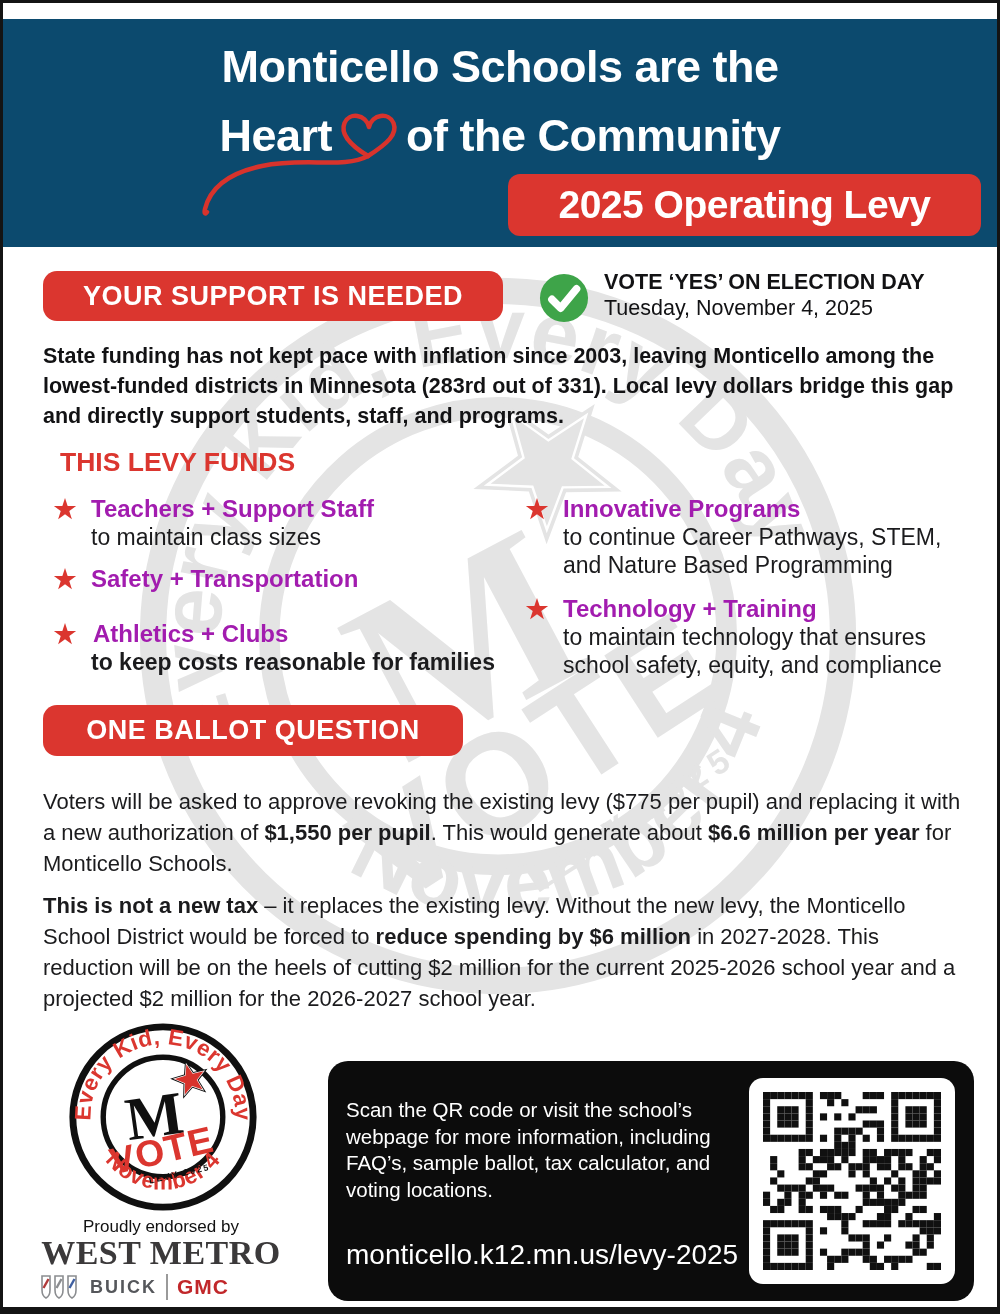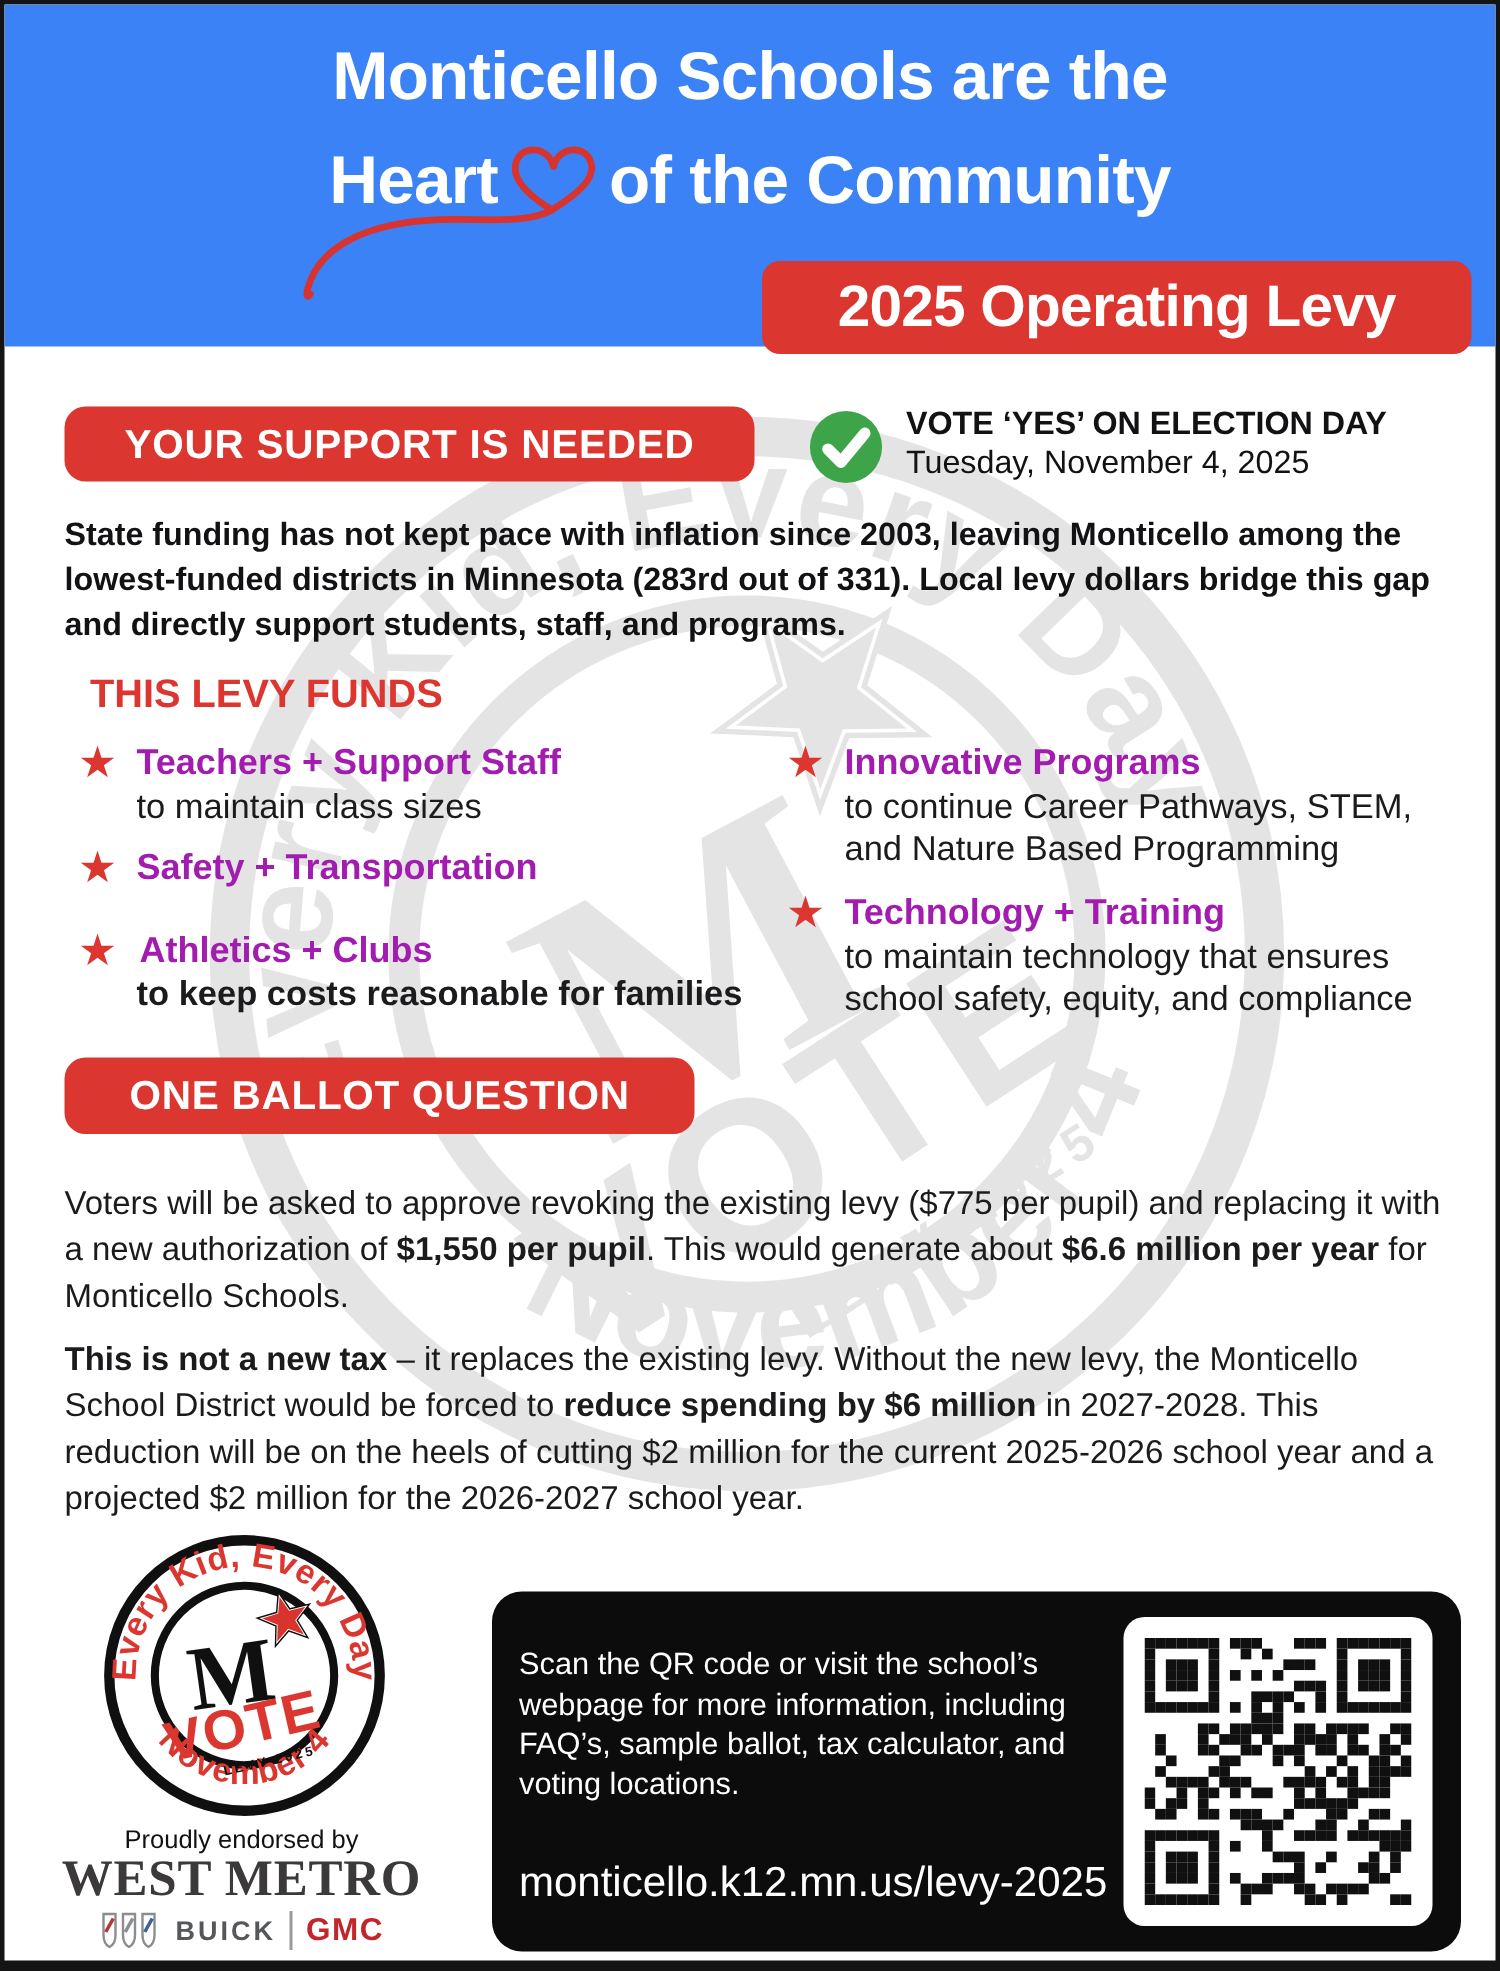--- a/index.html
+++ b/index.html
@@ -17,22 +17,22 @@
     background:#fff;
     border:3px solid #141414;
     border-bottom-width:7px;
     overflow:hidden;
     font-family:"Liberation Sans",sans-serif;
     color:var(--text);
   }
 
   
   .header{
-    position:absolute;left:0;top:0;width:994px;height:228px;
-    background:#3b82f6;z-index:4;
+    position:absolute;left:0;top:16px;width:994px;height:228px;
+    background:#0c4a6e;z-index:4;
   }
   .hline{position:absolute;width:100%;text-align:center;color:#fff;
     font-weight:bold;font-size:45px;letter-spacing:-.5px;}
   .hline1{top:22px;}
   .hline2{top:88px;display:flex;justify-content:center;align-items:center;}
   .heart-svg{overflow:visible;display:block;}
 
   .levy-banner{
     position:absolute;left:505px;top:171px;width:473px;height:62px;
     background:var(--red);border-radius:12px;z-index:6;
@@ -79,21 +79,21 @@
   }
   .bullet-star{position:absolute;color:var(--red);font-size:29px;line-height:28px;}
   .bullet-title{position:absolute;font-weight:bold;font-size:24px;color:#a21caf;white-space:nowrap;}
   .bullet-desc{position:absolute;font-size:23px;line-height:27.5px;color:#1b1b1d;}
 
   
   .stamp-wrap{position:absolute;left:62px;top:1016px;width:196px;height:196px;}
   .endorsed{position:absolute;left:36px;top:1214px;width:244px;text-align:center;font-size:17px;color:#111;}
   .dealer{position:absolute;left:26px;top:1231px;width:264px;text-align:center;
     font-family:"Liberation Serif",serif;font-weight:bold;font-size:34px;color:#3B393A;letter-spacing:.5px;}
-  .brands{position:absolute;left:36px;top:1271px;width:244px;display:flex;align-items:center;justify-content:center;gap:9px;}
+  .brands{position:absolute;left:36px;top:1271px;width:244px;display:flex;align-items:center;justify-content:flex-start;gap:9px;}
   .buick-label{font-weight:bold;font-size:18px;letter-spacing:2px;color:#55575B;}
   .brand-divider{width:2px;height:26px;background:#9a9a9a;}
   .gmc-label{font-weight:bold;font-size:21px;letter-spacing:1px;color:#C1272A;}
 
   
   .info-box{
     position:absolute;left:325px;top:1058px;width:646px;height:240px;
     background:#0C0C0C;border-radius:20px;
   }
   .info-text{position:absolute;left:343px;top:1094px;width:396px;

